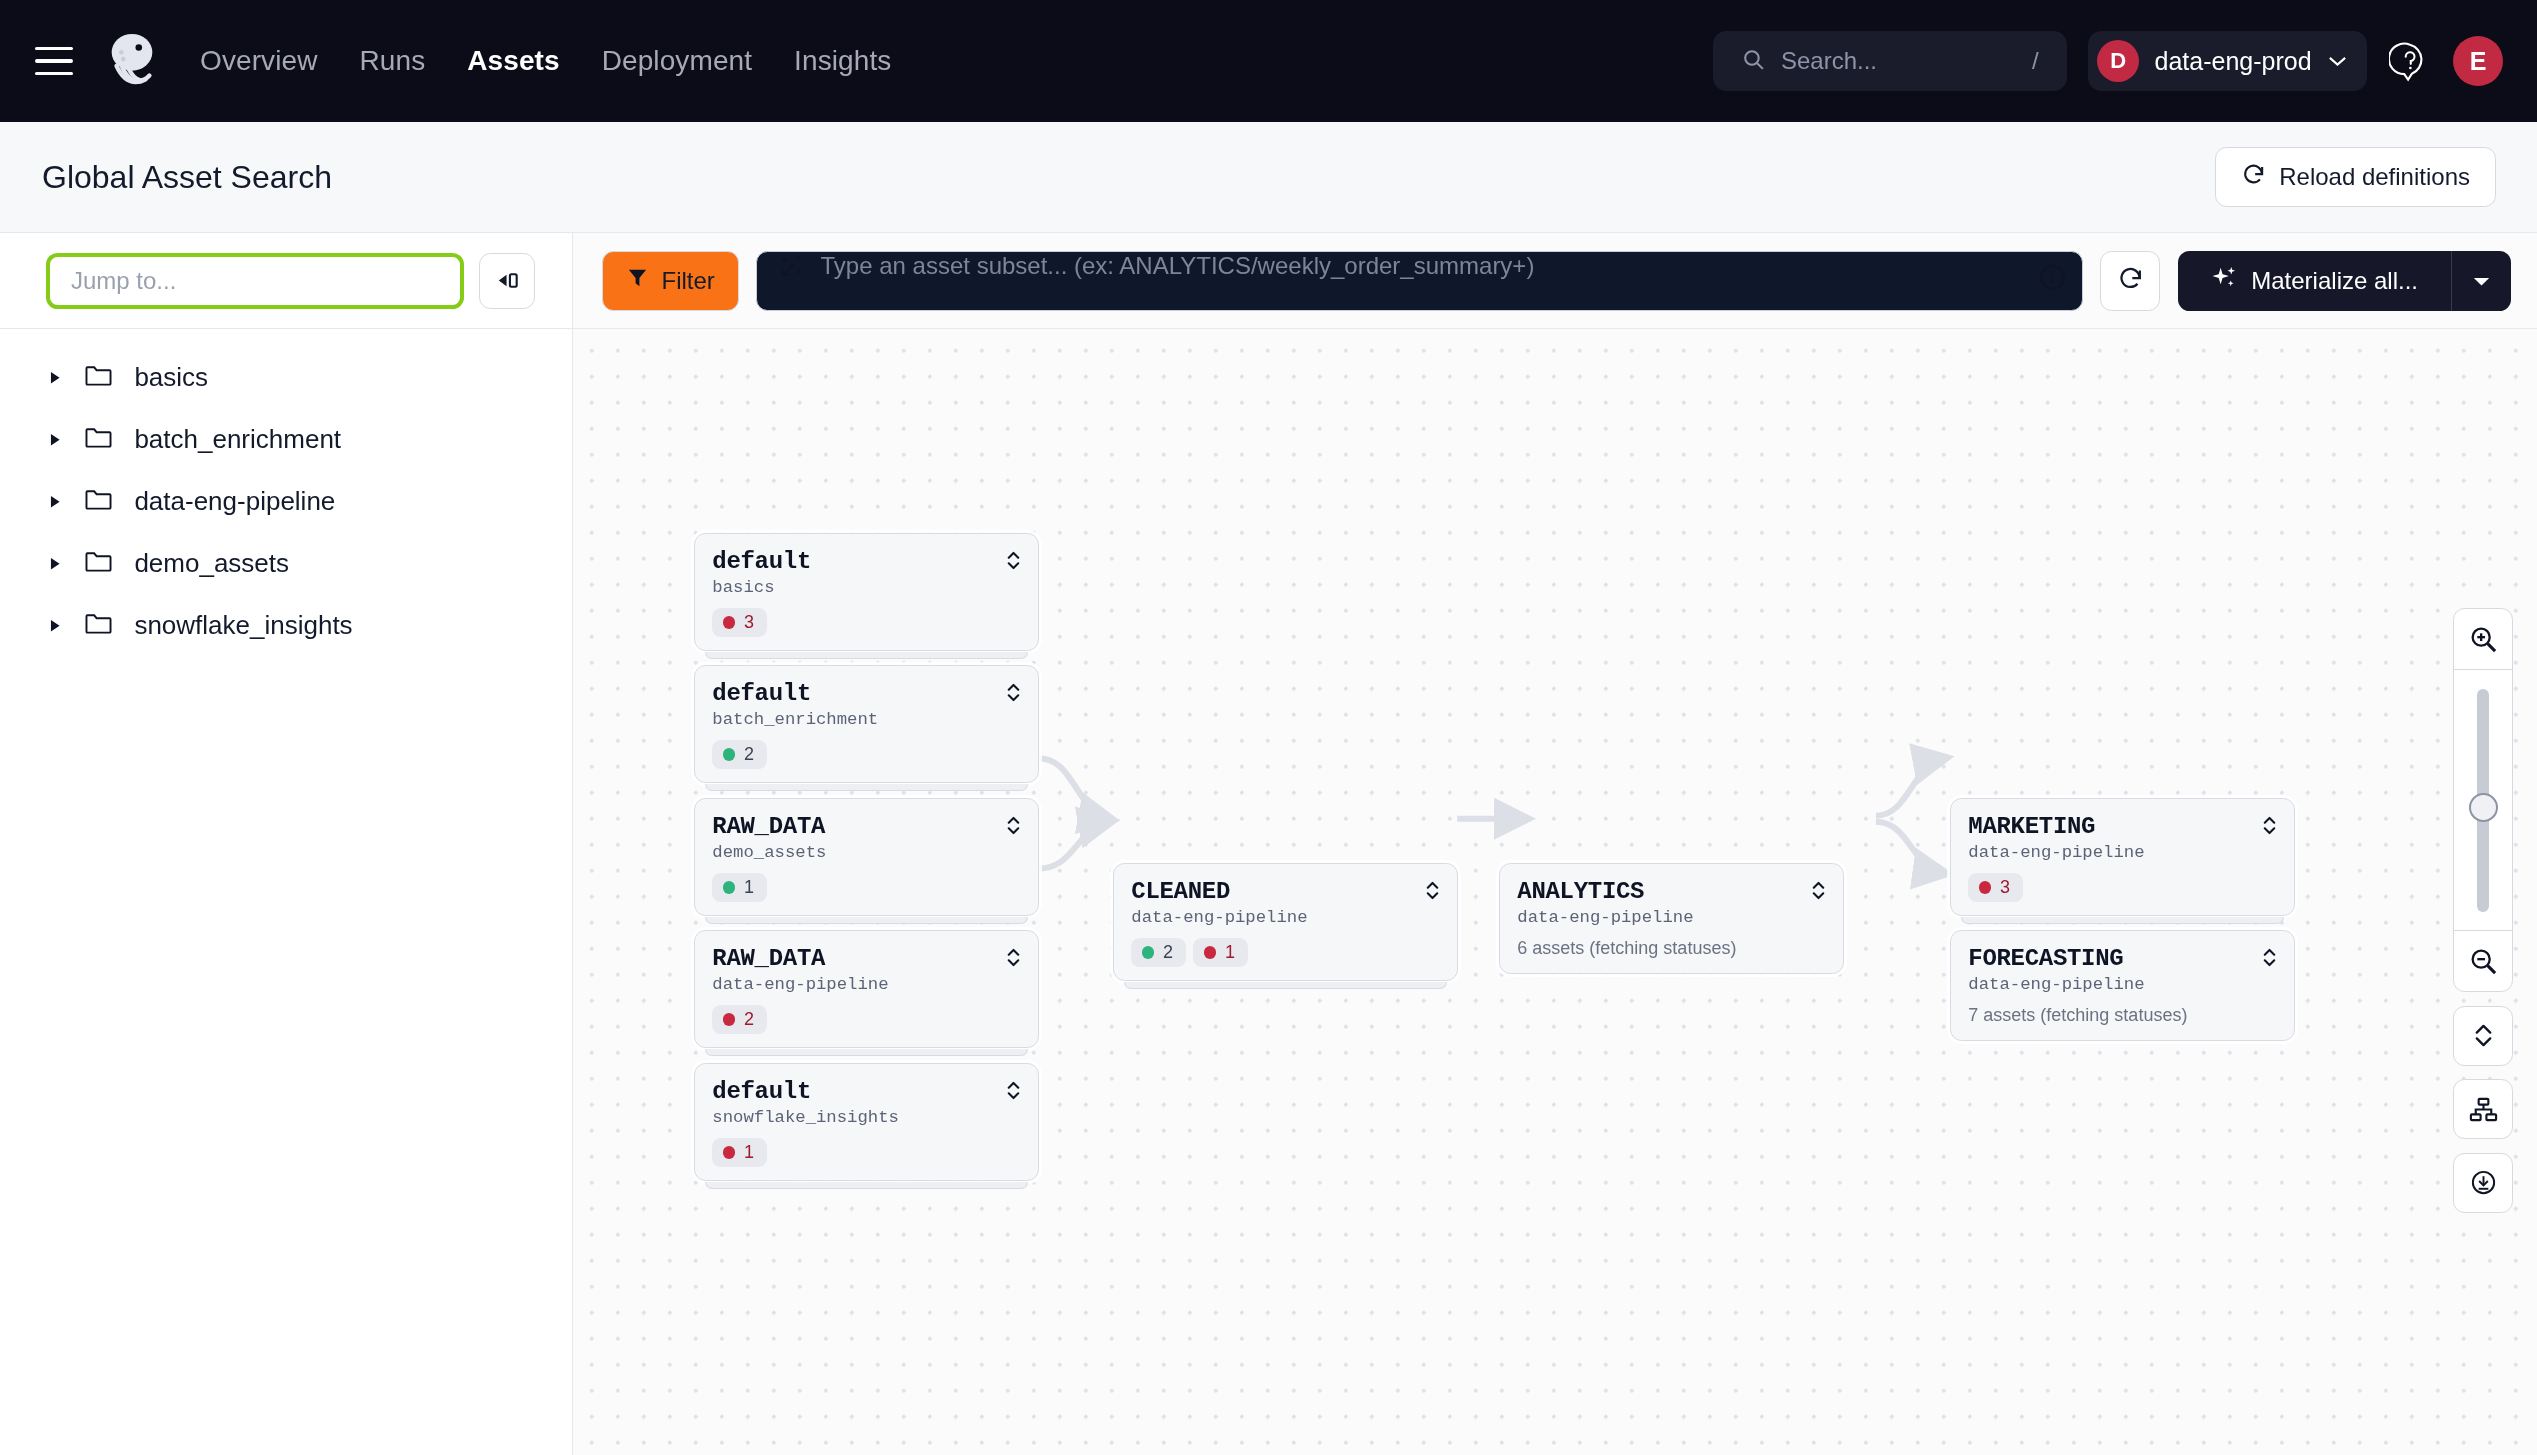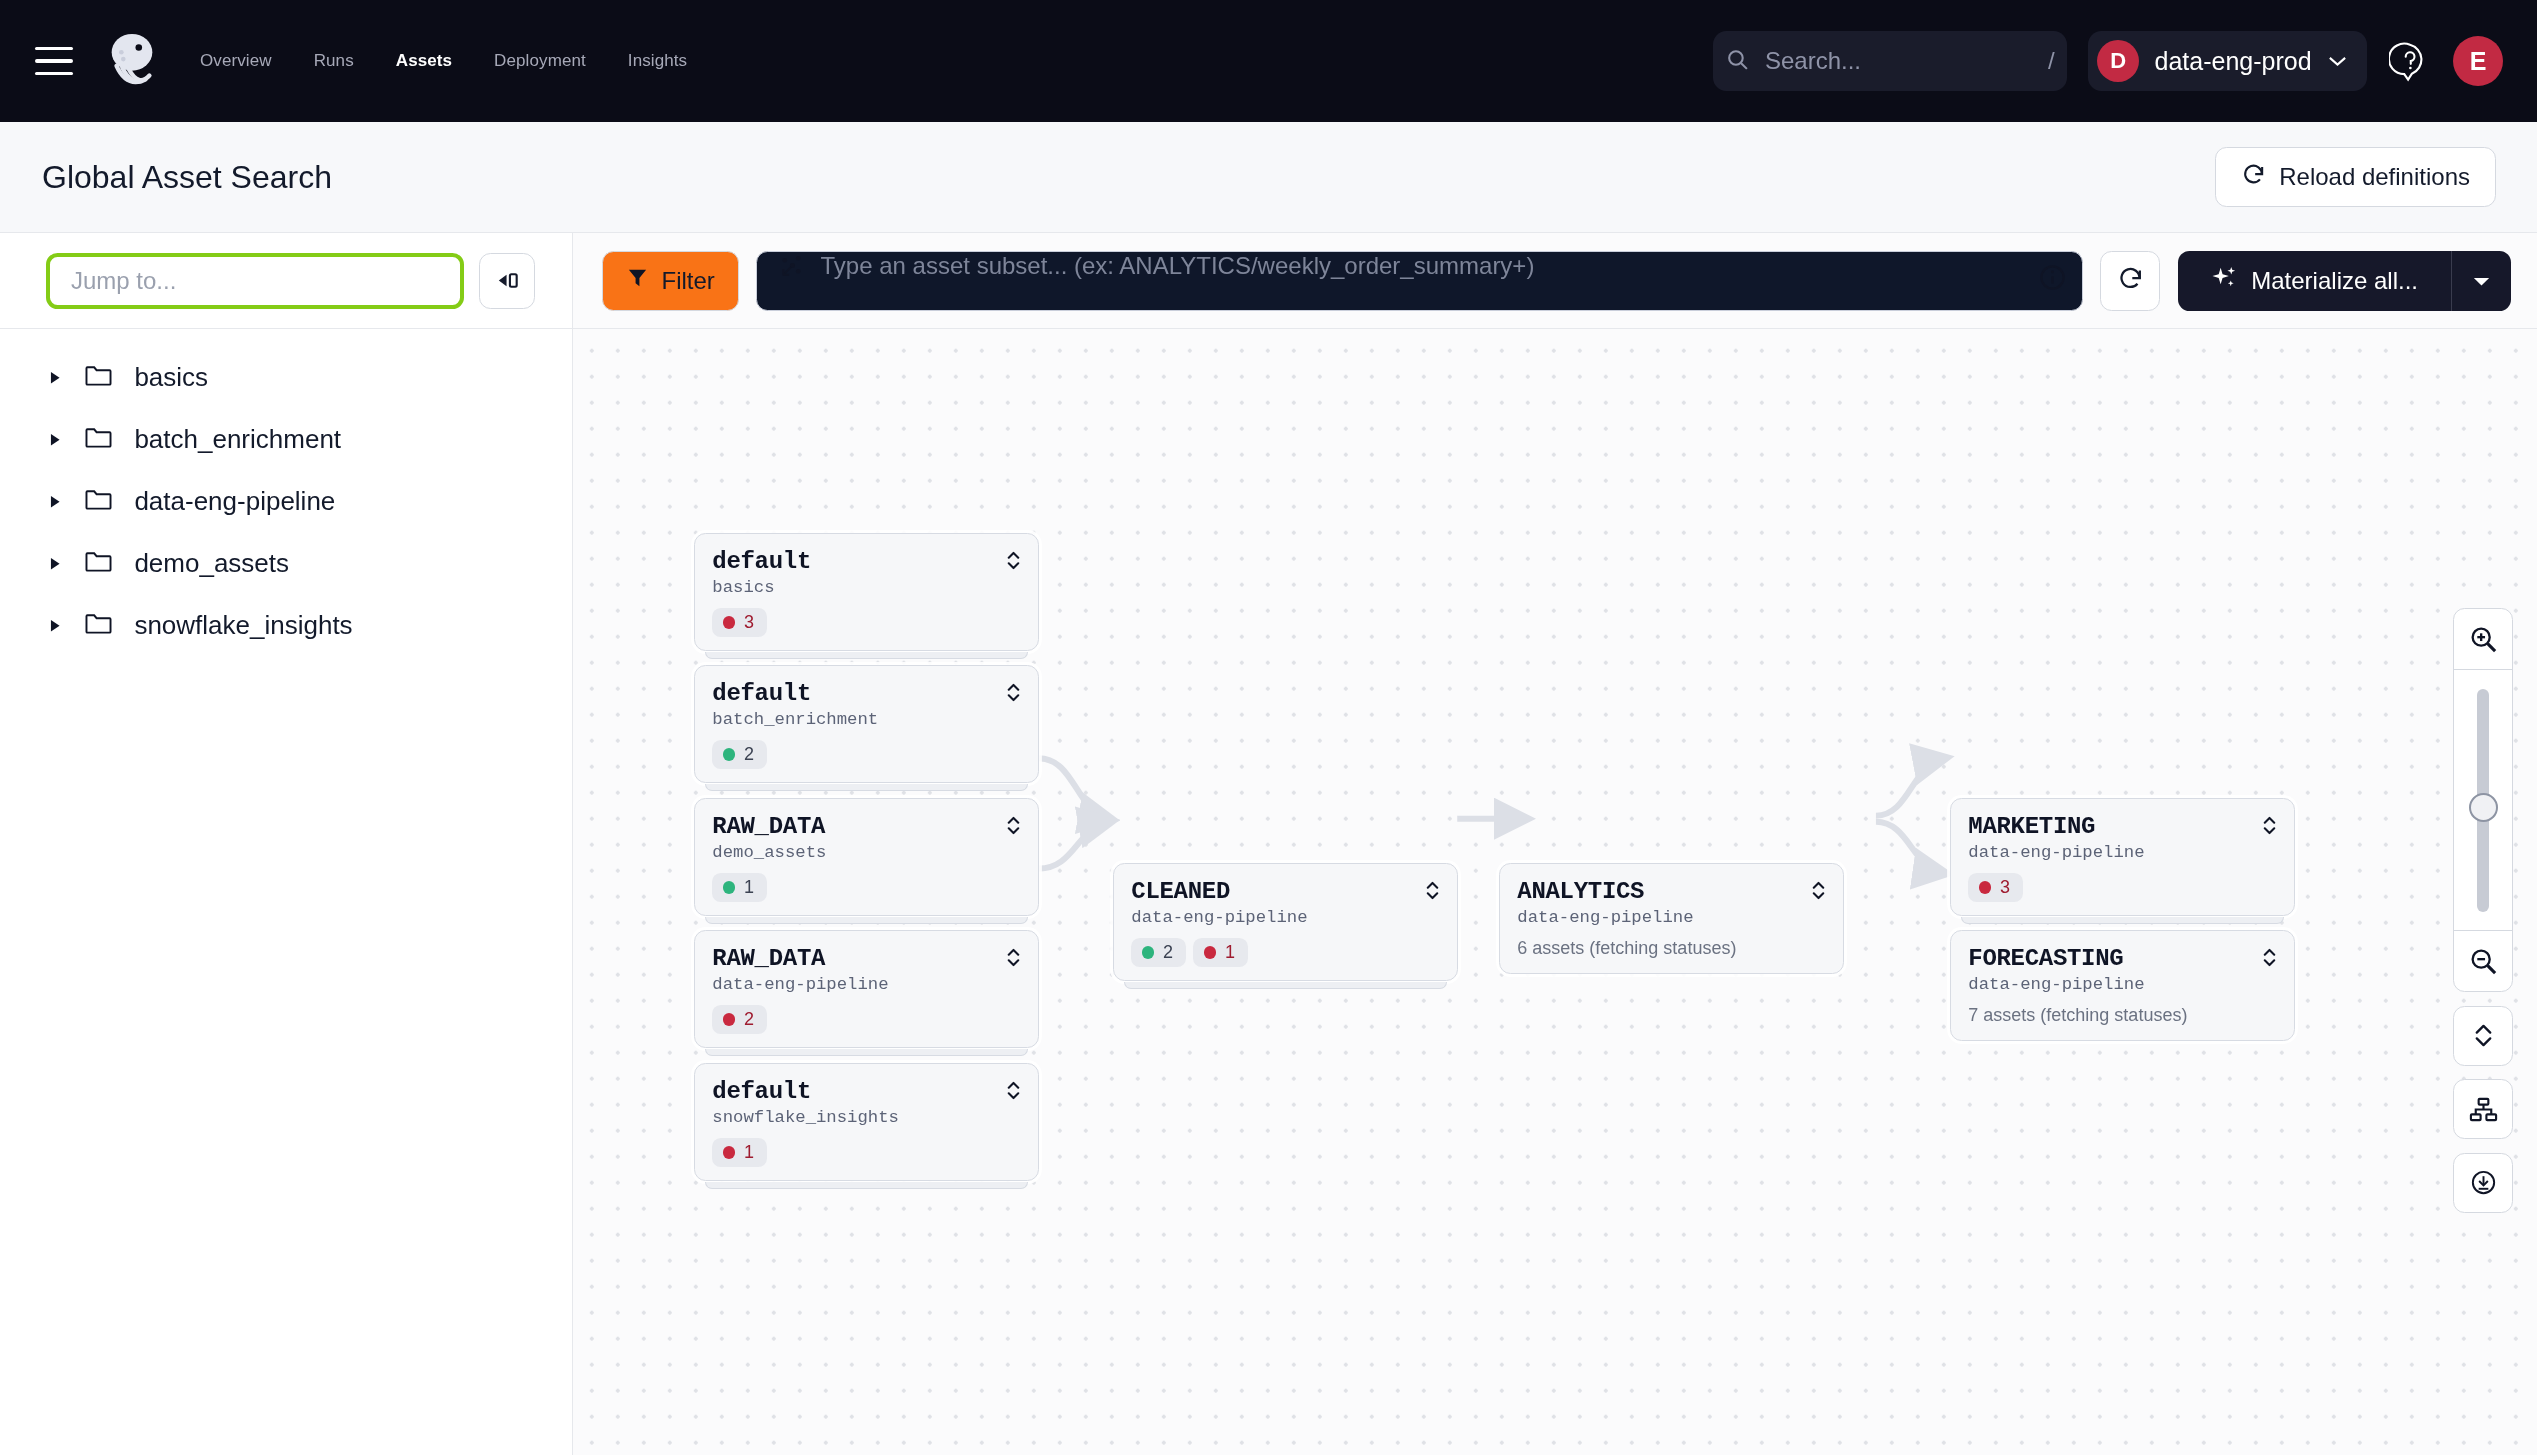--- a/index.html
+++ b/index.html
@@ -14,27 +14,27 @@
   
   .topnav {
     height: 122px; background: #0B0C17; flex: 0 0 122px;
     display: flex; align-items: center; padding: 0 35px 0 35px;
     position: relative;
   }
   .hamburger { width: 38px; height: 29px; display:flex; flex-direction:column; justify-content:space-between; cursor:pointer; margin-right: 29px;}
   .hamburger span { display:block; height:3.8px; background:#fff; border-radius:1.9px; width:100%; }
   .logo { width: 60px; height: 60px; margin-right: 38px; position: relative; }
   .nav-links { display: flex; align-items: center; gap: 42px; }
-  .nav-link { color: #A7A9B8; font-size: 17px; letter-spacing: 0.1px; cursor:pointer;text-align:right; }
+  .nav-link { color: #A7A9B8; font-size: 28px; letter-spacing: 0.1px; cursor:pointer;text-align:right; }
   .nav-link.active { color: #ffffff; font-weight: 700; }
 
   .topnav-right { margin-left: auto; display: flex; align-items: center; gap: 21px; }
   .search-box {
     width: 354px; height: 60px; background: #1A1C2B; border-radius: 13.5px;
-    display: flex; align-items: center; padding: 0 12px; gap: 15.4px; cursor: text;
+    display: flex; align-items: center; padding: 0 28px; gap: 15.4px; cursor: text;
   }
   .search-box .ph { color: #8F93A8; font-size: 24px; flex: 1; }
   .search-box .slash { color: #8F93A8; font-size: 24px; }
   .deploy-pill {
     height: 60px; background: #1A1C2B; border-radius: 13.5px;
     display:flex; align-items:center; padding: 0 19px 0 9.6px; gap: 15.4px; cursor:pointer;
   }
   .avatar-circle {
     width: 42px; height: 42px; border-radius: 50%; background: #C22A43;
     color: #fff; display:flex; align-items:center; justify-content:center;

